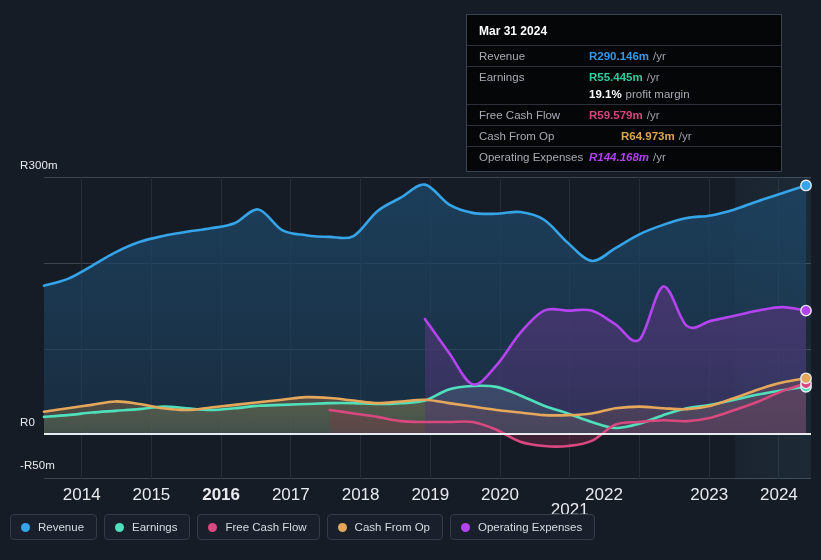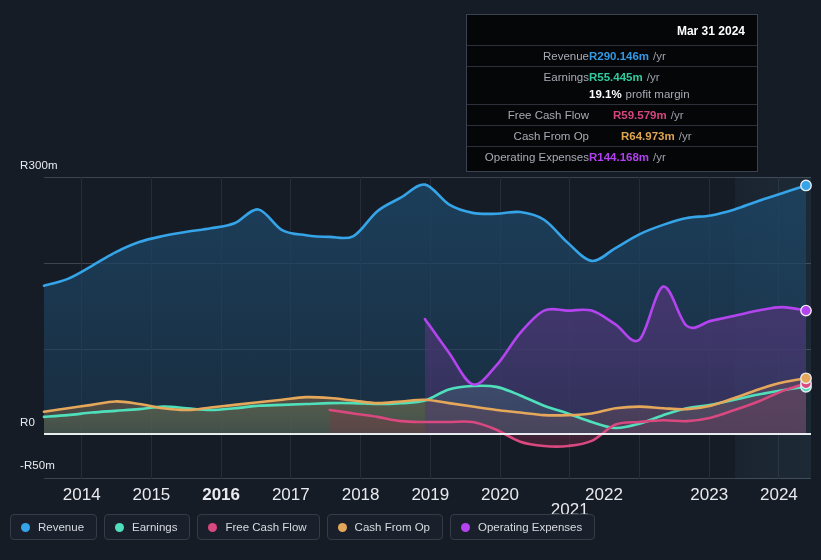--- a/index.html
+++ b/index.html
@@ -21,24 +21,24 @@
     position:absolute;color:#e8eaee;font-size:11.5px;
     letter-spacing:.1px;white-space:nowrap;
   }
   .xlab{
     position:absolute;color:#e8eaee;font-size:17px;
     transform:translateX(-50%);white-space:nowrap;
   }
 
   
   .tooltip{
-    position:absolute;left:466px;top:14px;width:292px;
+    position:absolute;left:466px;top:14px;width:316px;
     background:#050608;border:1px solid #3a4150;
     box-sizing:border-box;padding:8px 0 4px 0;
-    font-size:11.5px;color:#c9ccd2;text-align:right;
+    font-size:11.5px;color:#c9ccd2;
   }
   .tt-date{
     color:#ffffff;font-weight:bold;font-size:12px;
     padding:1px 12px 7px 12px;
   }
   .tt-row{
     display:flex;align-items:baseline;
     padding:4px 12px 4px 12px;
     border-top:1px solid #2b303b;
   }
@@ -164,31 +164,31 @@
           <span class="tt-val" style="color: rgb(46, 204, 158);">R55.445m</span>
           <span class="tt-unit">/yr</span>
         </div>
         <div class="tt-row no-line">
           <span class="tt-name"></span>
           <span class="tt-margin-val">19.1%</span>
           <span class="tt-margin-txt">profit margin</span>
         </div>
         <div class="tt-row">
           <span class="tt-name">Free Cash Flow</span>
-          <span class="tt-val" style="color: rgb(214, 69, 126); margin-left: 24px;">R59.579m</span>
+          <span class="tt-val" style="color: rgb(214, 69, 126);">R59.579m</span>
           <span class="tt-unit">/yr</span>
         </div>
         <div class="tt-row">
           <span class="tt-name">Cash From Op</span>
           <span class="tt-val" style="color: rgb(224, 165, 80); padding-left: 32px;">R64.973m</span>
           <span class="tt-unit">/yr</span>
         </div>
         <div class="tt-row">
           <span class="tt-name">Operating Expenses</span>
-          <span class="tt-val" style="color: rgb(176, 64, 240);">R144.168m</span>
+          <span class="tt-val" style="color: rgb(176, 64, 240); font-style: italic;">R144.168m</span>
           <span class="tt-unit">/yr</span>
         </div>
       </div>
   </div>
 
   <div class="legend" id="legend">
       <div class="lg-item">
         <span class="lg-dot" style="background: rgb(53, 164, 232);"></span>
         <span class="lg-txt">Revenue</span>
       </div>

